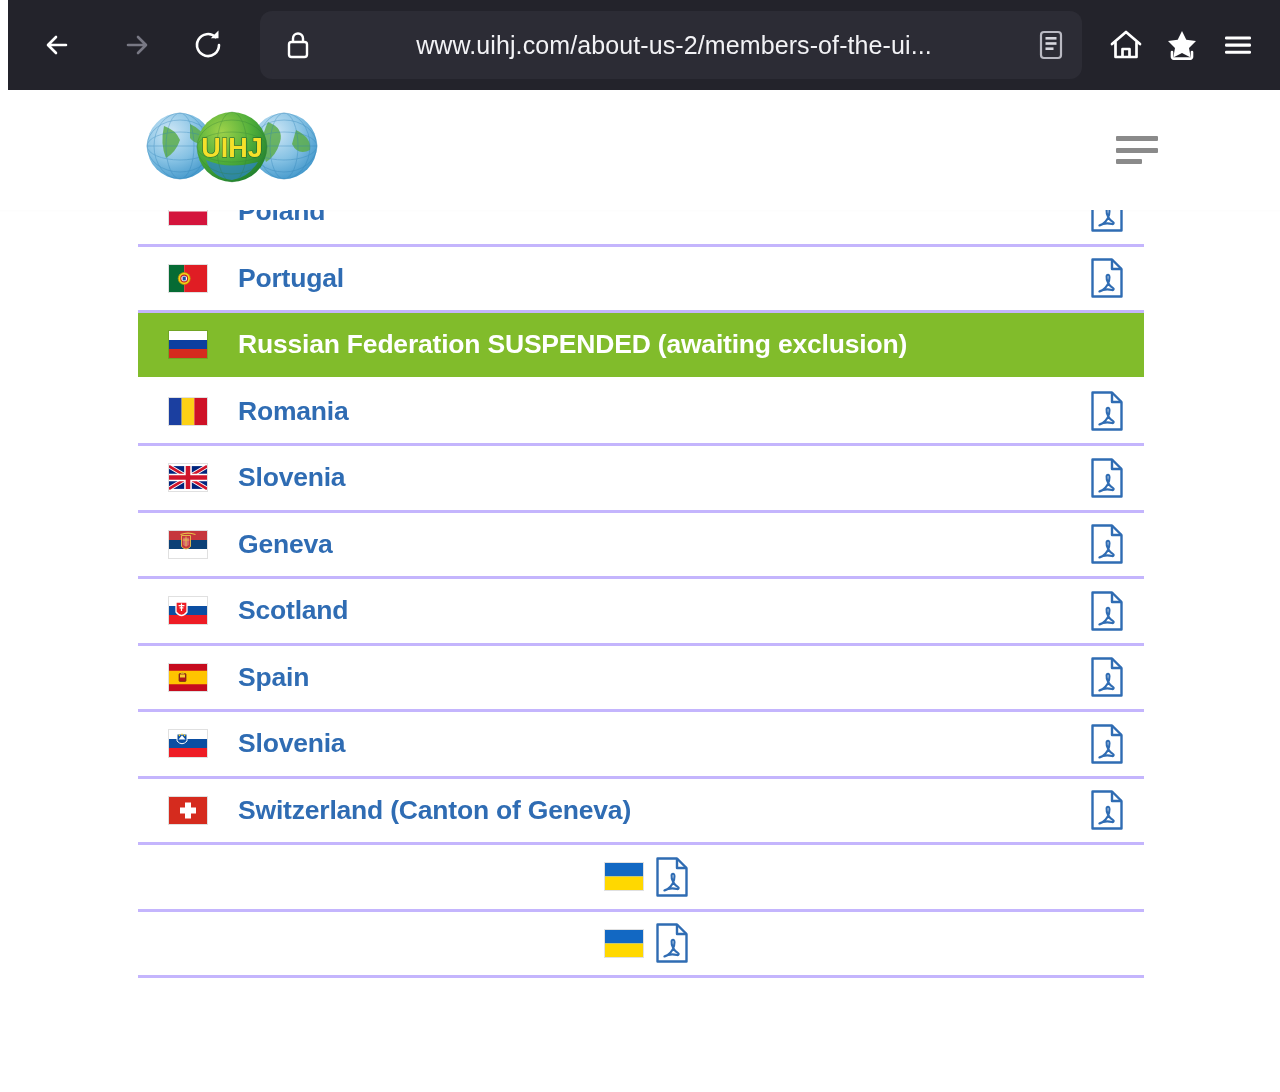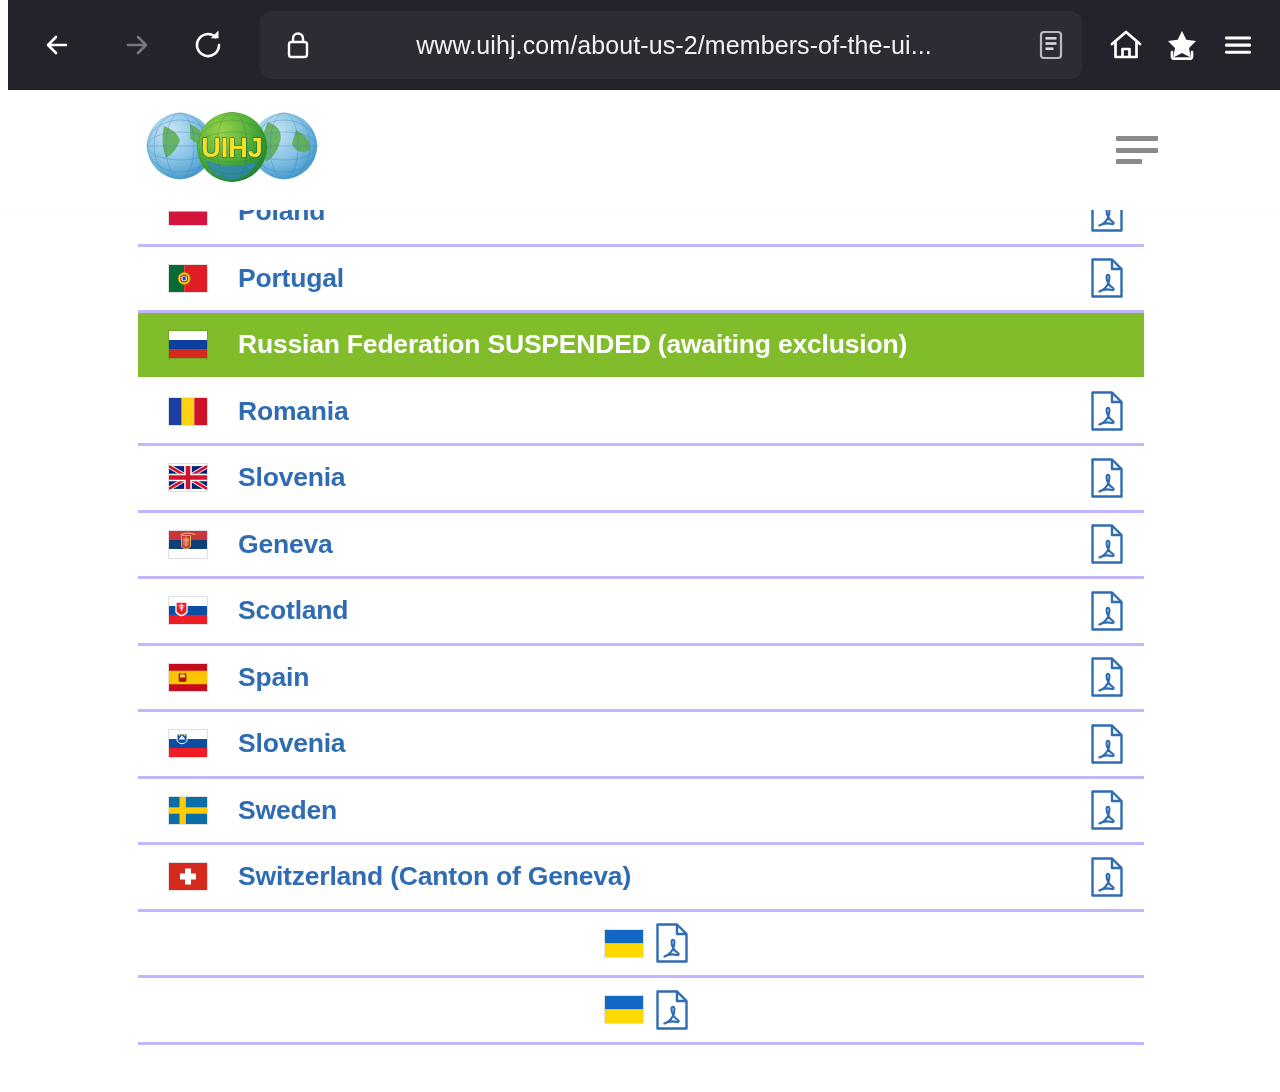--- a/index.html
+++ b/index.html
@@ -355,35 +355,20 @@
         <span class="pdf-link">
           <svg width="36" height="42" viewBox="0 0 36 42">
             <path d="M3.5 2.5 h19.5 L32.5 12 v27.5 h-29 Z" fill="#ffffff" stroke="#2f6cb3" stroke-width="2.4" stroke-linejoin="round"></path>
             <path d="M23 2.5 V12 h9.5" fill="none" stroke="#2f6cb3" stroke-width="2.4" stroke-linejoin="round"></path>
             <path d="M13.5 33 c4.5 -3 7 -8.5 7 -13 c0 -2.6 -2.6 -3 -2.9 -0.6 c-0.5 4.2 2.6 9.4 6.2 11.4 c1.6 0.9 0.9 2.6 -0.8 2.2 c-4.3 -1.1 -9.6 -0.3 -12.6 1.5" fill="none" stroke="#2f6cb3" stroke-width="2.1" stroke-linecap="round" stroke-linejoin="round"></path>
           </svg>
         </span>
       </div>
       <div class="member-row">
         <span class="flag"><svg viewBox="0 0 38 27" width="38" height="27">
-            <rect width="38" height="27" fill="#0b6ea8"></rect>
-            <rect y="10.3" width="38" height="6.4" fill="#fecc00"></rect>
-            <rect x="10.5" width="6.4" height="27" fill="#fecc00"></rect>
-          </svg></span>
-        <a class="country-name">Sweden</a>
-        <span class="pdf-link">
-          <svg width="36" height="42" viewBox="0 0 36 42">
-            <path d="M3.5 2.5 h19.5 L32.5 12 v27.5 h-29 Z" fill="#ffffff" stroke="#2f6cb3" stroke-width="2.4" stroke-linejoin="round"></path>
-            <path d="M23 2.5 V12 h9.5" fill="none" stroke="#2f6cb3" stroke-width="2.4" stroke-linejoin="round"></path>
-            <path d="M13.5 33 c4.5 -3 7 -8.5 7 -13 c0 -2.6 -2.6 -3 -2.9 -0.6 c-0.5 4.2 2.6 9.4 6.2 11.4 c1.6 0.9 0.9 2.6 -0.8 2.2 c-4.3 -1.1 -9.6 -0.3 -12.6 1.5" fill="none" stroke="#2f6cb3" stroke-width="2.1" stroke-linecap="round" stroke-linejoin="round"></path>
-          </svg>
-        </span>
-      </div>
-      <div class="member-row">
-        <span class="flag"><svg viewBox="0 0 38 27" width="38" height="27">
             <rect width="38" height="27" fill="#d52b1e"></rect>
             <rect x="16" y="5.5" width="6" height="16" fill="#ffffff"></rect>
             <rect x="11" y="10.5" width="16" height="6" fill="#ffffff"></rect>
           </svg></span>
         <a class="country-name">Switzerland (Canton of Geneva)</a>
         <span class="pdf-link">
           <svg width="36" height="42" viewBox="0 0 36 42">
             <path d="M3.5 2.5 h19.5 L32.5 12 v27.5 h-29 Z" fill="#ffffff" stroke="#2f6cb3" stroke-width="2.4" stroke-linejoin="round"></path>
             <path d="M23 2.5 V12 h9.5" fill="none" stroke="#2f6cb3" stroke-width="2.4" stroke-linejoin="round"></path>
             <path d="M13.5 33 c4.5 -3 7 -8.5 7 -13 c0 -2.6 -2.6 -3 -2.9 -0.6 c-0.5 4.2 2.6 9.4 6.2 11.4 c1.6 0.9 0.9 2.6 -0.8 2.2 c-4.3 -1.1 -9.6 -0.3 -12.6 1.5" fill="none" stroke="#2f6cb3" stroke-width="2.1" stroke-linecap="round" stroke-linejoin="round"></path>

